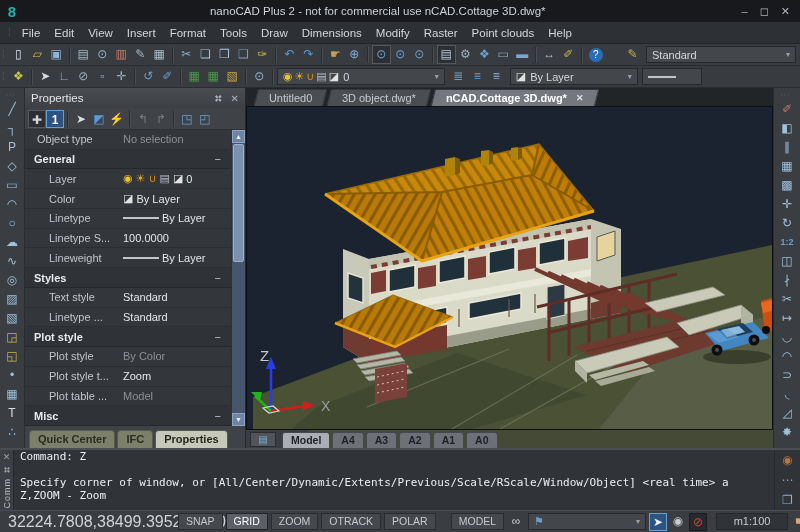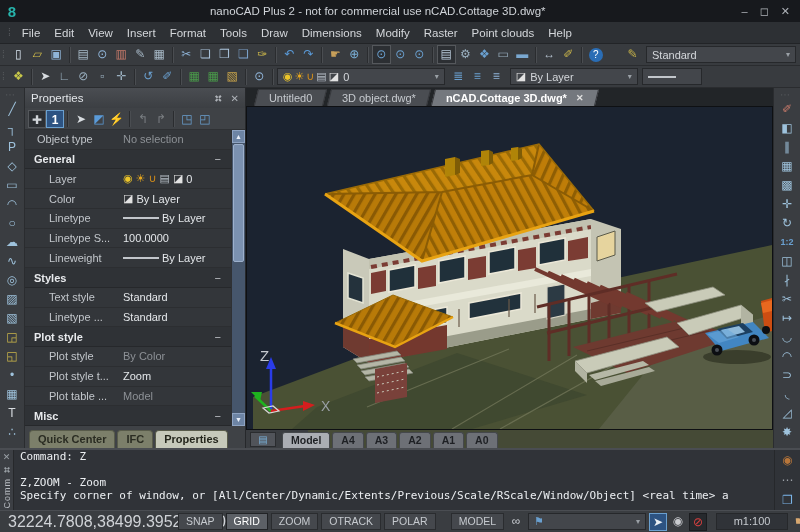--- a/index.html
+++ b/index.html
@@ -594,22 +594,22 @@
 
   <div class="cmd">
     <div class="cmd-tab">
       <span>✕</span>
       <span class="pin-r">✜</span>
       <span class="vlabel">Comm</span>
     </div>
     <div class="cmd-text" id="cmdText">
         <div class="cline">Command: Z</div>
         <div class="cline"></div>
+        <div class="cline">Specify corner of window, or [All/Center/Dynamic/Extents/Previous/Scale/RScale/Window/Object] &lt;real time&gt; a</div>
         <div class="cline">Z,ZOOM - Zoom</div>
-        <div class="cline">Specify corner of window, or [All/Center/Dynamic/Extents/Previous/Scale/RScale/Window/Object] &lt;real time&gt; a</div>
       </div>
     <div class="cmd-right" id="cmdRight">
         <span class="tbtn" style="color: rgb(184, 118, 58);">◉</span>
         <span class="tbtn" style="color: rgb(154, 160, 166);">⋯</span>
         <span class="tbtn" style="color: rgb(122, 180, 232);">❐</span>
       </div>
   </div>
 
   <div class="statusbar">
     <span class="coords">32224.7808,38499.3952,0.0000</span>

